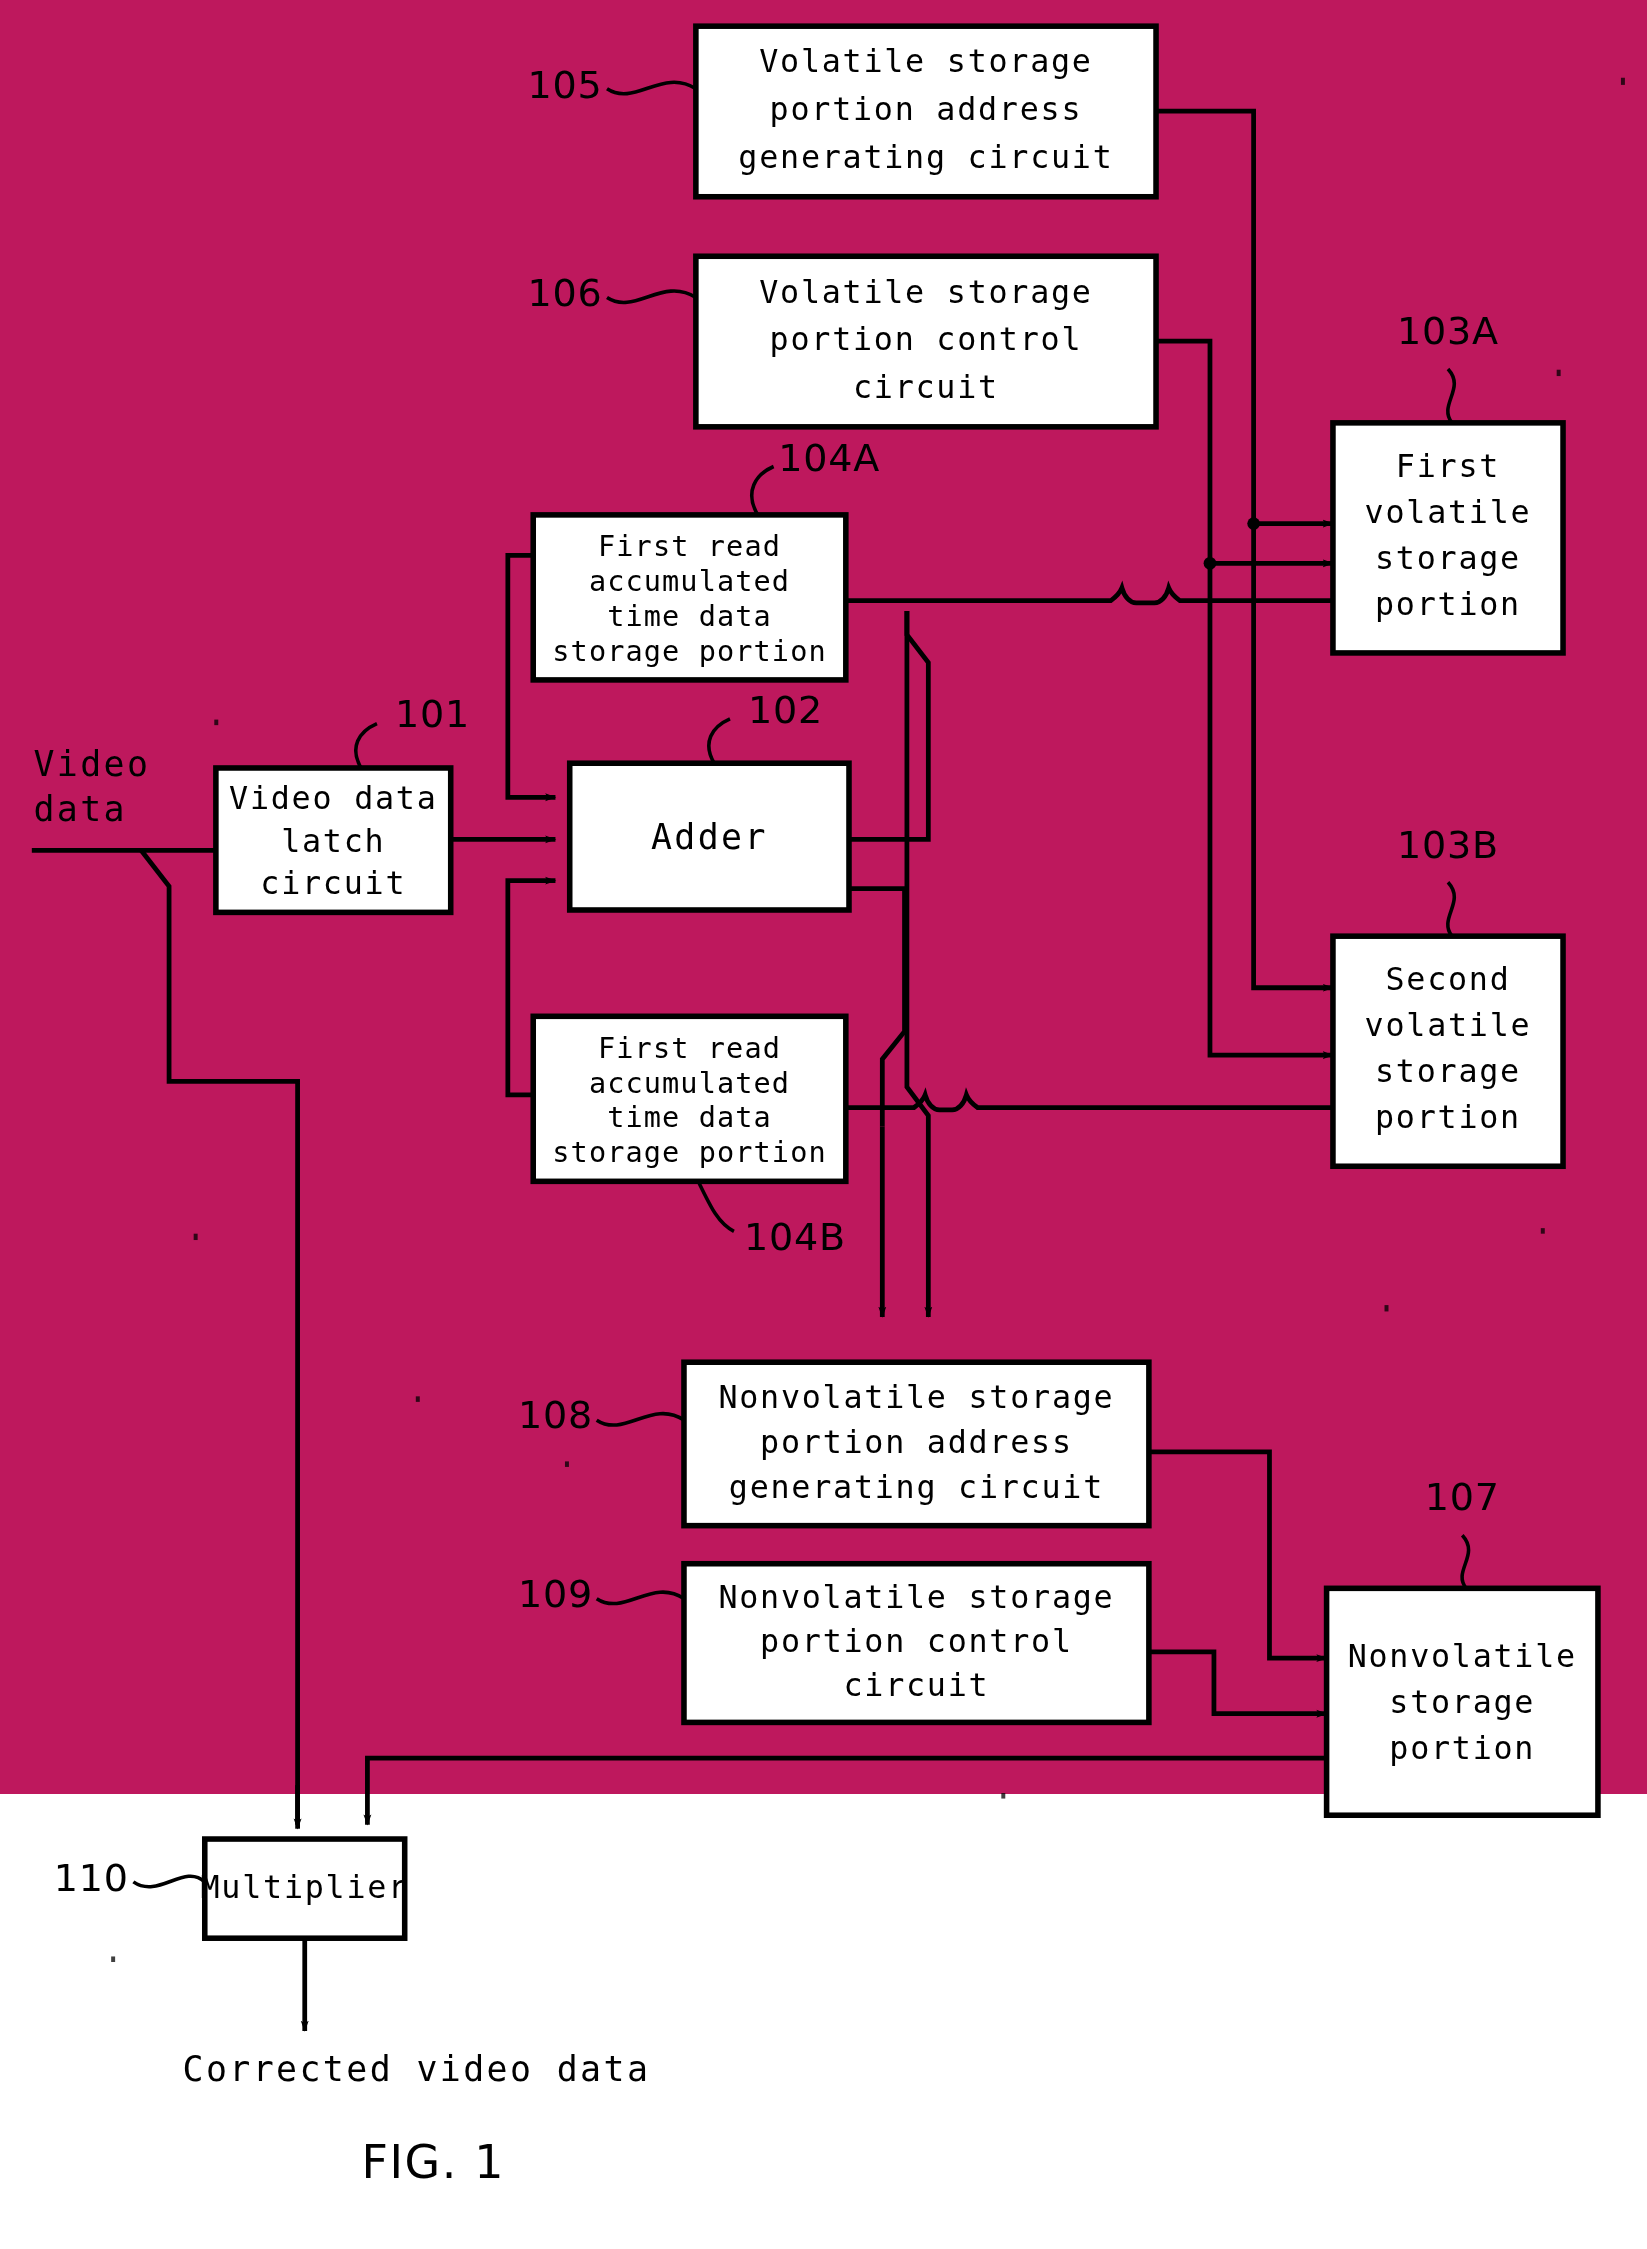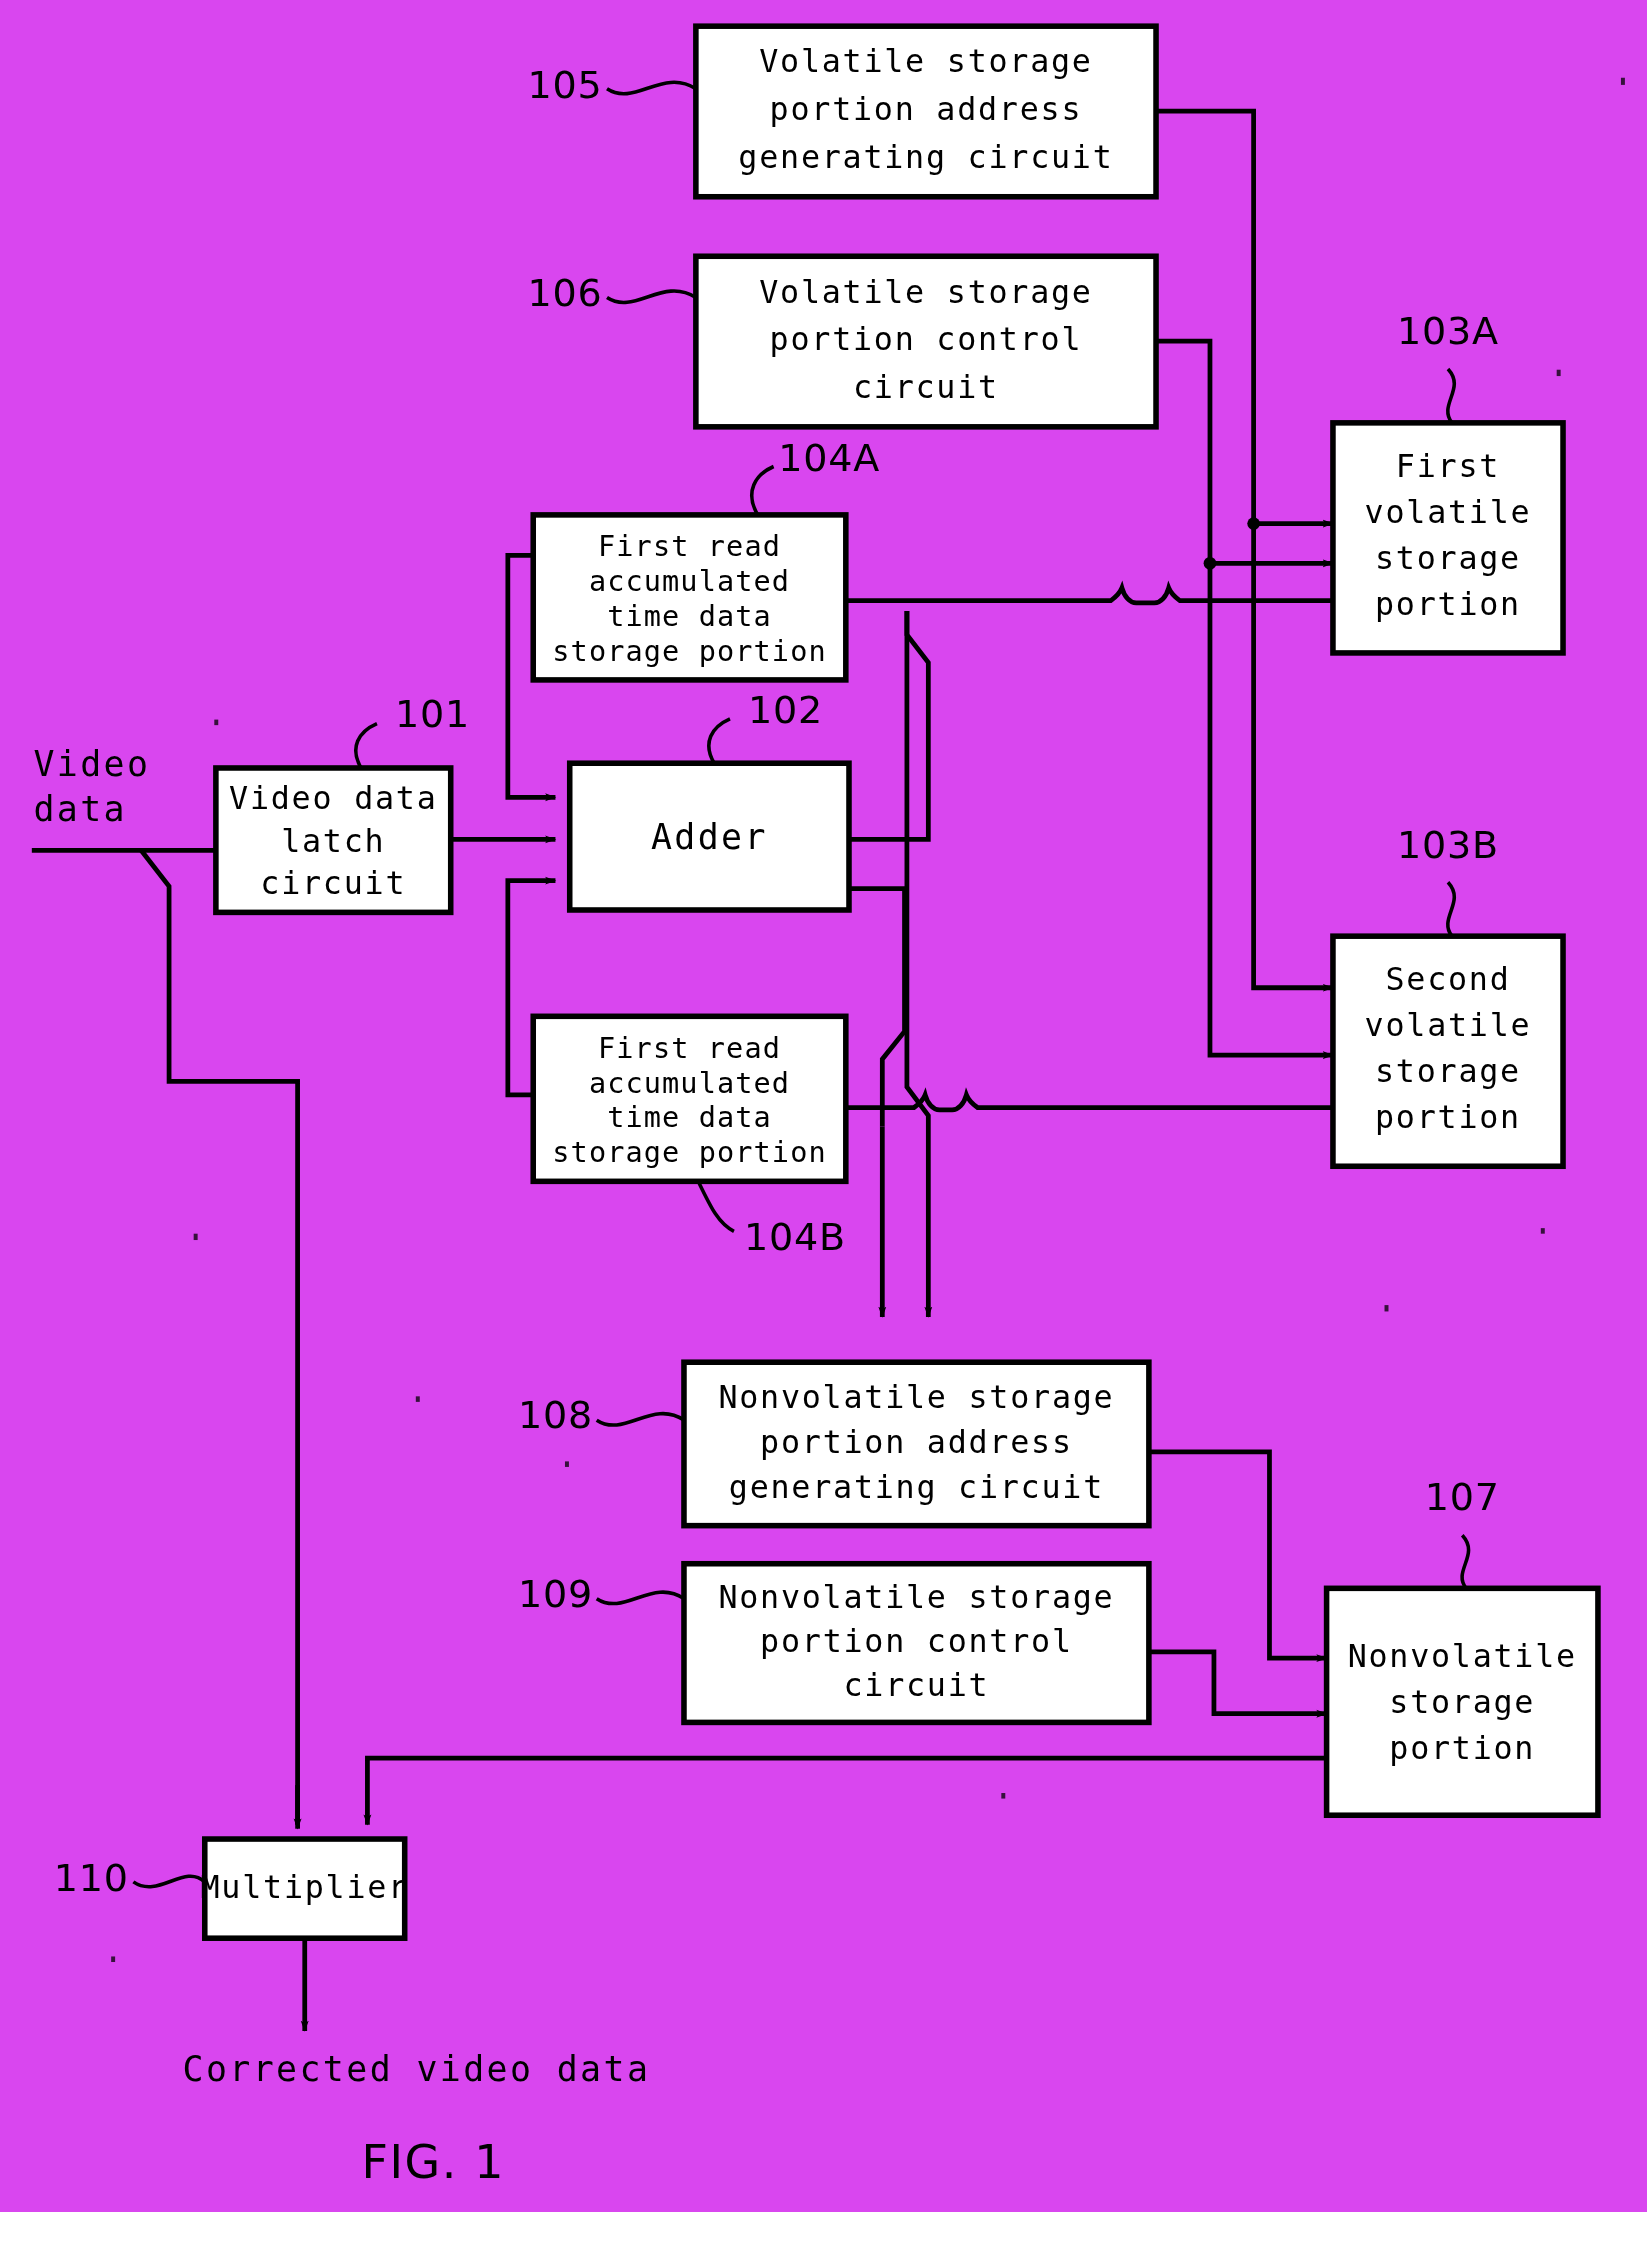--- a/index.html
+++ b/index.html
@@ -10,22 +10,22 @@
   }
   body {
     width: 1648px;
     height: 2250px;
     font-family: "DejaVu Sans Mono", monospace;
     overflow: hidden;
   }
   #figure-root {
     position: relative;
     width: 1648px;
-    height: 2212px;
-    background: #d946ef;
+    height: 1794px;
+    background: #be185d;
   }
   svg.diagram {
     position: absolute;
     top: 0;
     left: 0;
     width: 1648px;
     height: 2250px;
     display: block;
   }
   .wire {

